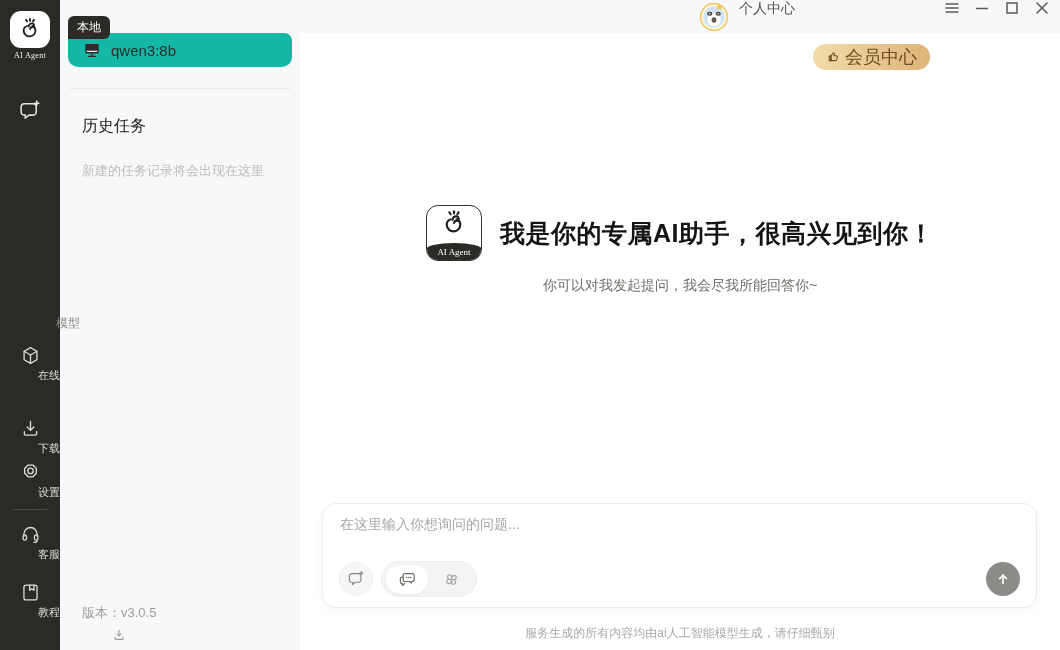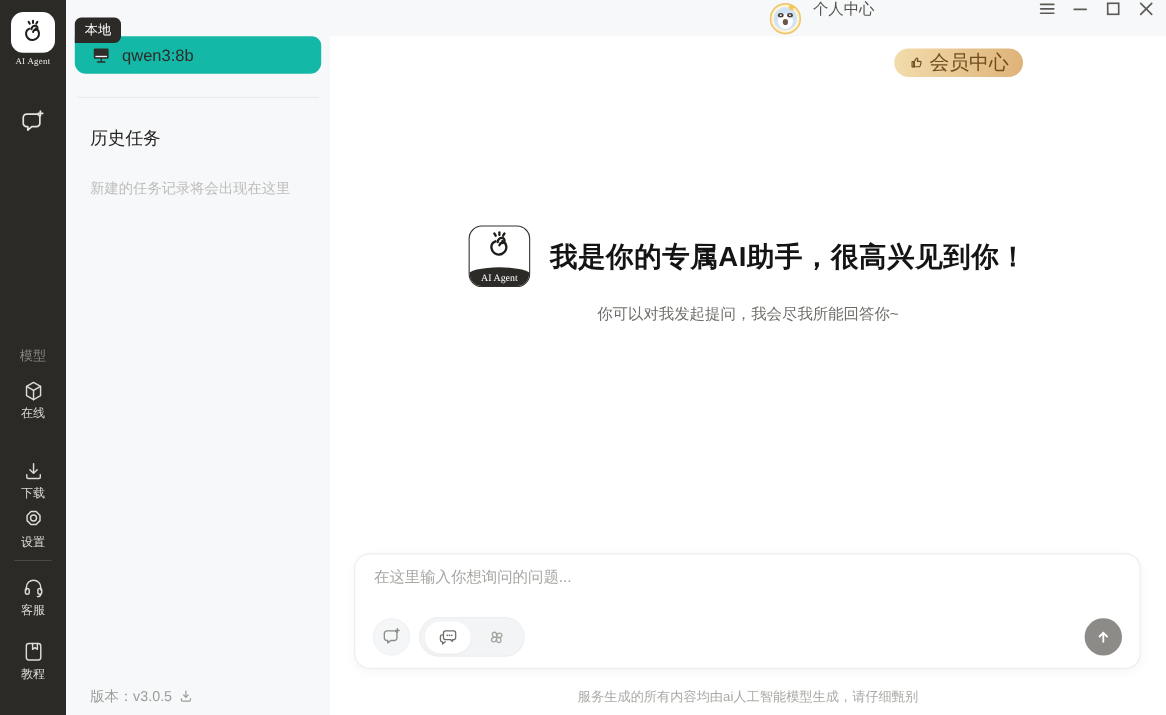--- a/index.html
+++ b/index.html
@@ -7,38 +7,38 @@
     font-family:"Liberation Sans","DejaVu Sans",sans-serif; background:#fff; }
   .app { position:relative; width:1060px; height:650px; }
 
   
   .rail { position:absolute; left:0; top:0; width:60px; height:650px; background:#2b2a27; z-index:5; }
   .rail-logo { position:absolute; top:11px; left:0; width:60px; text-align:center; }
   .rail-logo-box { width:40px; height:37px; margin:0 auto; background:#fff; border-radius:11px;
     display:flex; align-items:center; justify-content:center; }
   .rail-logo-text { font-family:"Liberation Serif","DejaVu Serif",serif; font-size:8px; color:#f2f1ee; margin-top:3px; letter-spacing:.3px; }
   .rail-newchat { position:absolute; top:99px; left:0; width:60px; display:flex; justify-content:center; cursor:pointer; }
-  .rail-section { position:absolute; top:315px; width:60px; text-align:center; font-size:12px; color:#85837d; }
-  .rail-item { position:absolute; width:60px; text-align:center; cursor:pointer; }
+  .rail-section { position:absolute; top:315px; width:60px; text-align:center; font-size:12px; color:#85837d;margin-left:38px; }
+  .rail-item { position:absolute; width:60px; text-align:right; cursor:pointer; }
   .rail-item .lbl { display:block; font-size:11px; color:#dddbd6; margin-top:2px; }
   .rail-item svg { display:block; margin:0 auto; }
   .rail-div { position:absolute; top:509px; left:13px; width:34px; height:1px; background:#4c4a45; }
 
   
   .panel { position:absolute; left:60px; top:0; width:240px; height:650px; background:#f7f8fa; z-index:4; }
   .model-badge { position:absolute; left:8px; top:16px; background:#2b2a27; color:#fff; font-size:12px;
     line-height:1; padding:5px 9px 6px; border-radius:6px 6px 6px 0; z-index:3; }
   .model-card { position:absolute; left:8px; top:33px; width:224px; height:34px; background:#14b8a6;
     border-radius:0 8px 10px 10px; display:flex; align-items:center; padding-left:15px; gap:10px; cursor:pointer; }
   .model-name { font-size:15px; color:#2e2c29; }
   .panel-div { position:absolute; left:10px; top:88px; width:220px; height:1px; background:#e8e9eb; }
   .history-title { position:absolute; left:22px; top:104px; font-size:16px; font-weight:normal; color:#262420;margin-top:12px; }
   .history-empty { position:absolute; left:22px; top:162px; font-size:13px; color:#bcbcb8; }
   .version { position:absolute; left:22px; bottom:8px; display:flex; align-items:center; gap:6px;
-    font-size:13px; color:#9c9c98; }
+    font-size:13px; color:#9c9c98;flex-direction:column; }
 
   
   .topbar { position:absolute; left:300px; top:0; width:760px; height:33px; background:#f7f8fa;
     display:flex; align-items:flex-start; justify-content:flex-end; padding-right:10px; z-index:3; }
   .avatar { width:30px; height:30px; margin-top:2px; cursor:pointer; }
   .profile-lbl { font-size:14px; color:#55534e; margin-left:10px; cursor:pointer; }
   .vip-btn { margin-left:18px; height:26px; border-radius:13px; border:none; cursor:pointer;
     background:linear-gradient(90deg,#f2dcab,#deb379); color:#6f4c1d; font-size:18px;
     display:flex; align-items:center; gap:5px; padding:0 13px;
     font-family:"Liberation Sans","DejaVu Sans",sans-serif;margin-top:44px; }

